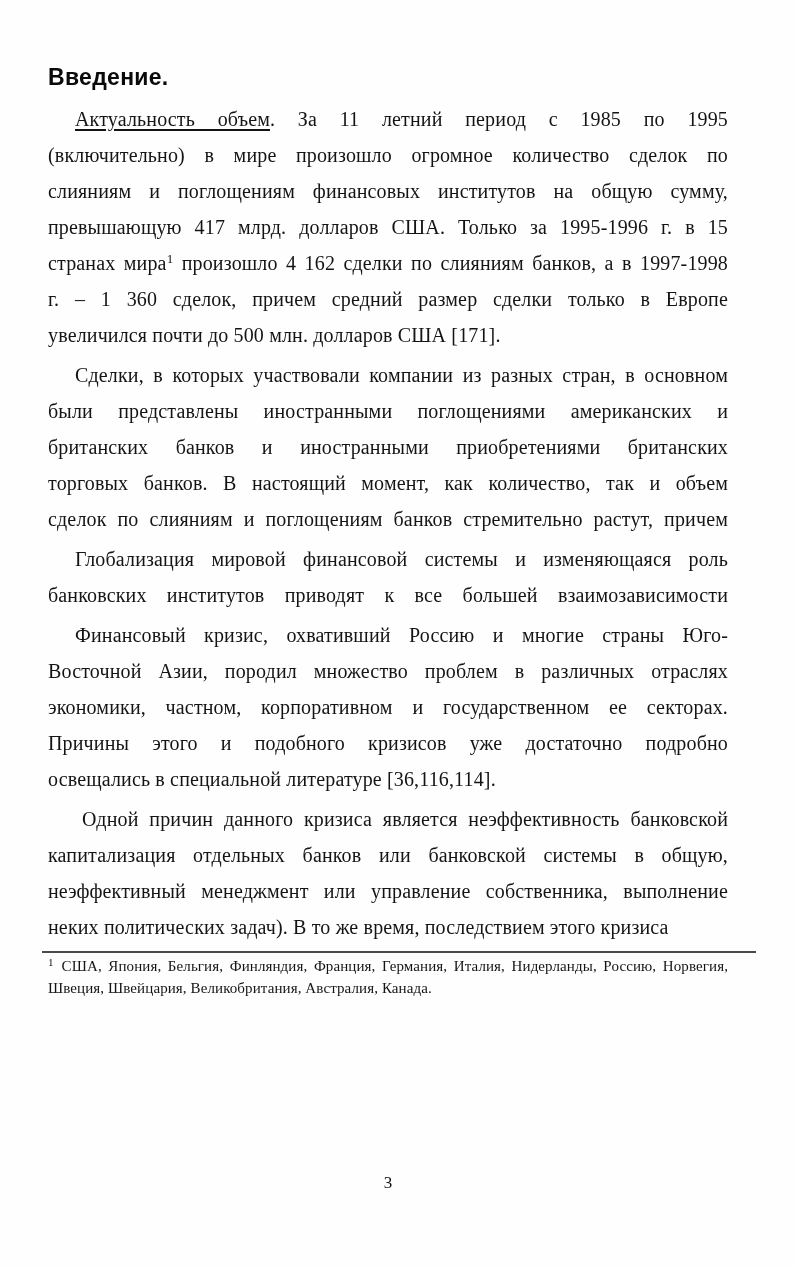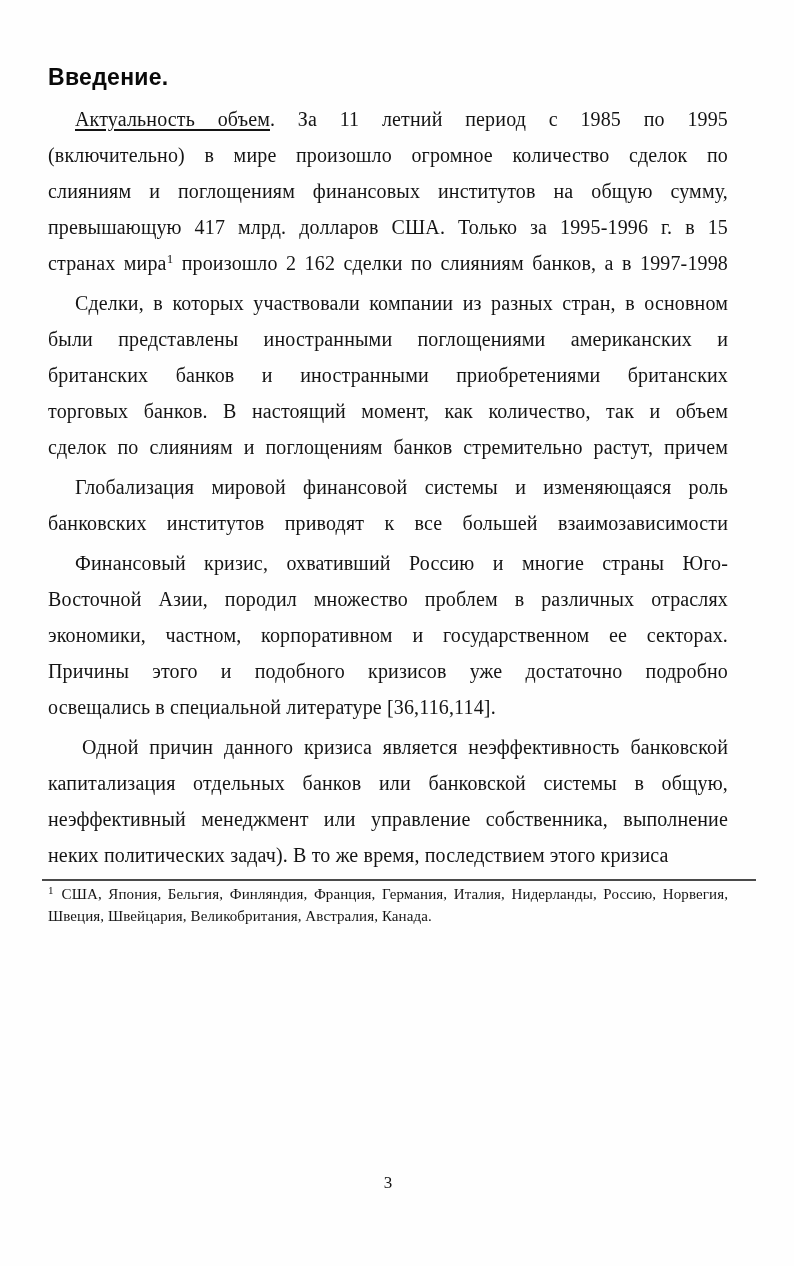--- a/index.html
+++ b/index.html
@@ -94,21 +94,23 @@
   <div class="content">
 
     <h1 class="doc-title">Введение.</h1>
 
     <div class="para">
       <div class="line firstline"><span class="ul">Актуальность объем</span><span>. За 11 летний период с 1985 по 1995</span></div>
       <div class="line">(включительно) в мире произошло огромное количество сделок по</div>
       <div class="line">слияниям и поглощениям финансовых институтов на общую сумму,</div>
       <div class="line">превышающую 417 млрд. долларов США. Только за 1995-1996 г. в 15</div>
       <div class="line"><span>странах мира</span><sup class="sup">1</sup>
-        <span>произошло 2 162 сделки по слияниям банков, а в 1997-1998</span></div>
+        <span>произошло 4 162 сделки по слияниям банков, а в 1997-1998</span></div>
+      <div class="line">г. – 1 360 сделок, причем средний размер сделки только в Европе</div>
+      <div class="line lastline">увеличился почти до 500 млн. долларов США [171].</div>
     </div>
 
     <div class="para">
       <div class="line firstline">Сделки, в которых участвовали компании из разных стран, в основном</div>
       <div class="line">были представлены иностранными поглощениями американских и</div>
       <div class="line">британских банков и иностранными приобретениями британских</div>
       <div class="line">торговых банков. В настоящий момент, как количество, так и объем</div>
       <div class="line">сделок по слияниям и поглощениям банков стремительно растут, причем</div>
     </div>
 

